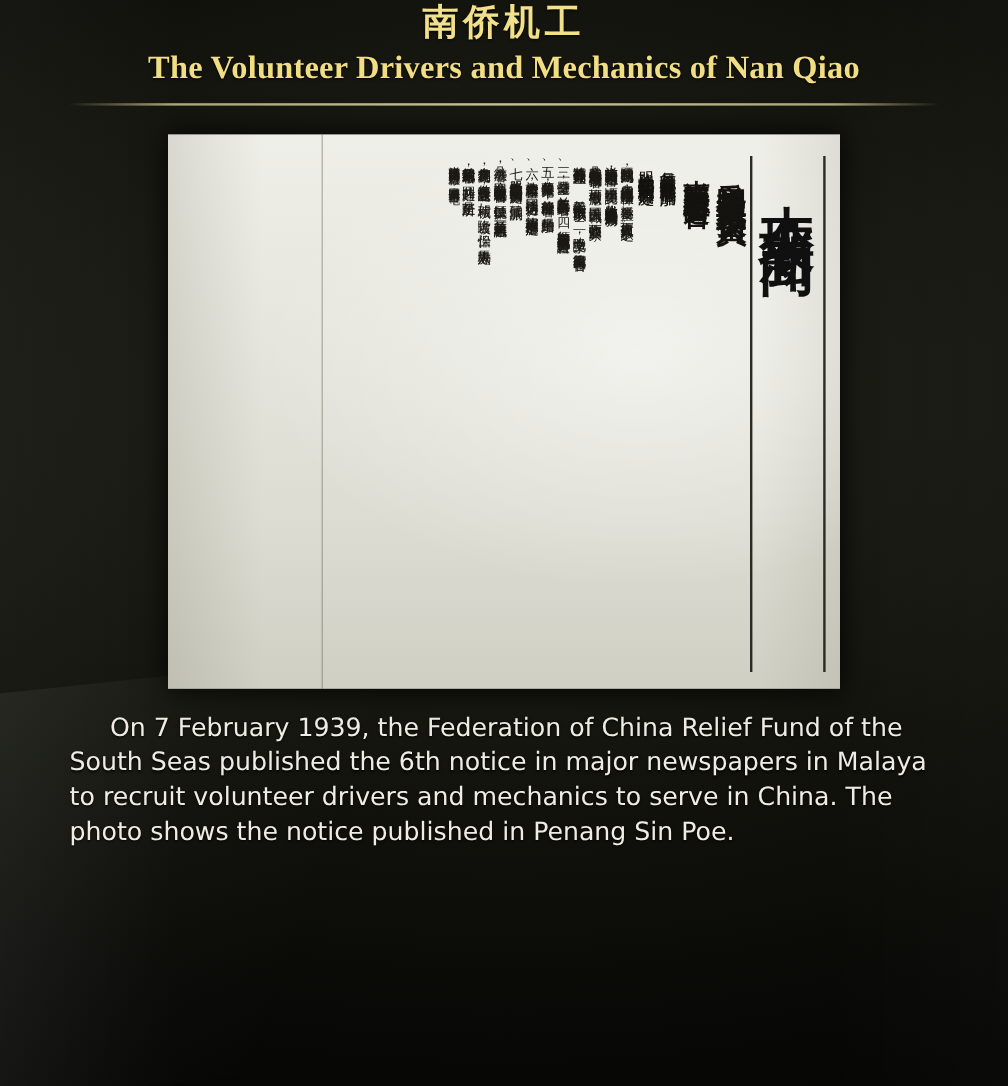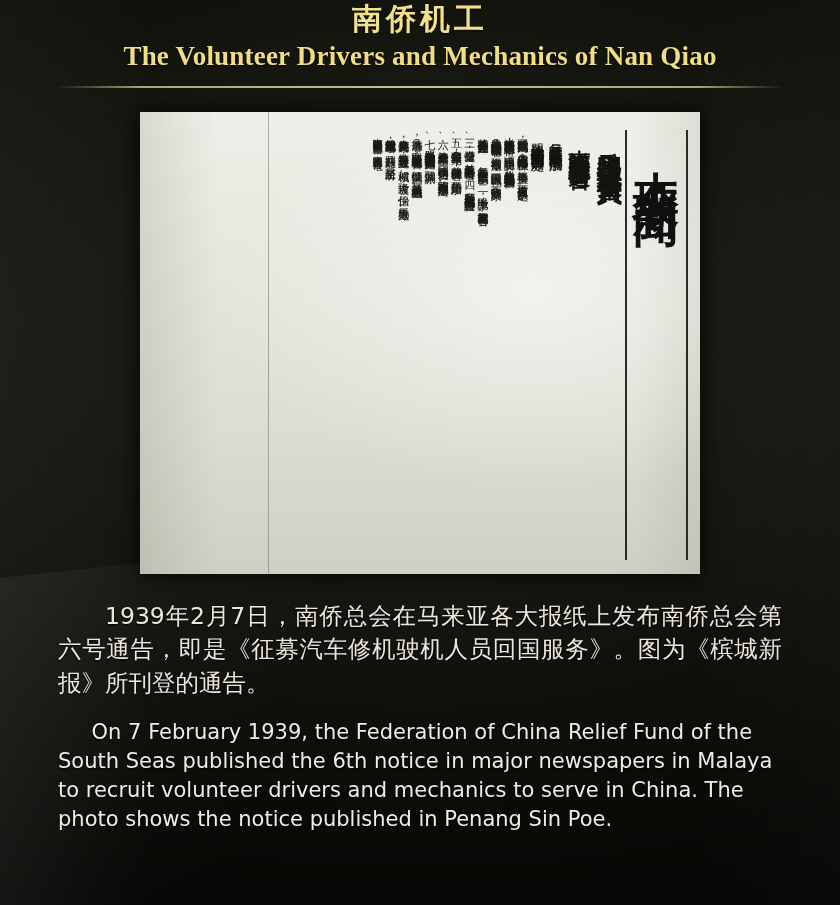--- a/index.html
+++ b/index.html
@@ -232,16 +232,15 @@
         <div class="col col-body">六、旅費由本會發給，回國後之一切待遇，均照軍政部規定辦理。</div>
         <div class="col col-body">七、服務地點約在雲南昆明或廣西柳州等處，聽候調派。</div>
         <div class="col col-body">凡應徵者，請即向各地分會或籌賑會報名，以便彙轉，並須填具志願書一紙。</div>
         <div class="col col-body short">本會爲利便起見，特在各埠設立報名處，如檳城、吉隆坡、怡保、馬六甲等處。</div>
         <div class="col col-body shorter">希望我僑胞踴躍報名，共赴國難，是所至盼。</div>
         <div class="col col-body tiny">南洋華僑籌賑祖國難民總會啟 中華民國廿八年二月七日</div>
       </div>
     </div>
   </div>
 
-  <div class="caption-cn">1939年2月7日，南侨总会在马来亚各大报纸上发布南侨总会第六号通告，即是《征募汽车修机驶机人员回国服务》。图为《槟城新报》所刊登的通告。</div>
   <div class="caption-en">On 7 February 1939, the Federation of China Relief Fund of the South Seas published the 6th notice in major newspapers in Malaya to recruit volunteer drivers and mechanics to serve in China. The photo shows the notice published in Penang Sin Poe.</div>
 
 </div>
 
 </body></html>

